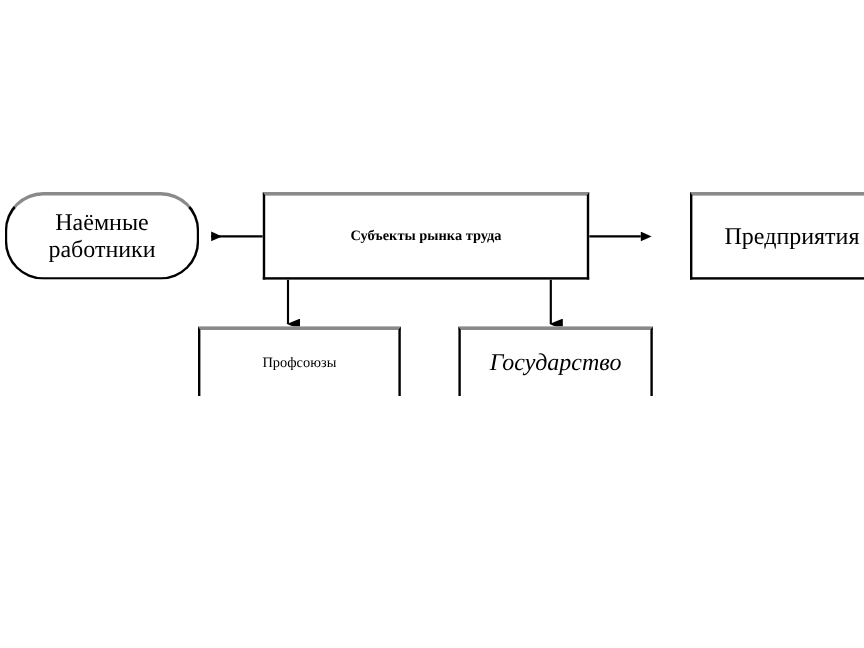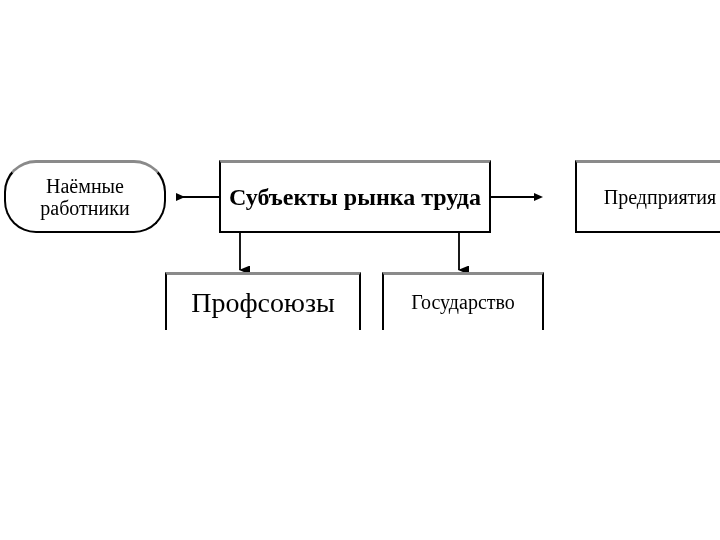--- a/index.html
+++ b/index.html
@@ -53,35 +53,36 @@
     border-bottom: none;
   }
 
   #node-employees {
     left: 4px;  top: 160px;  width: 162px; height: 73px;
     font-size: 20px;
     border-radius: 32px;
   }
   #node-subjects {
     left: 219px; top: 160px; width: 272px; height: 73px;
-    font-size: 24px;
+    font-size: 12px;
     font-weight: bold;
   }
   #node-enterprises {
     left: 543px; top: 160px; width: 170px; height: 73px;
     font-size: 20px;
     margin-left: 32px;
   }
   #node-unions {
-    left: 165px; top: 272px; width: 196px; height: 58px;
-    font-size: 28px;
+    left: 165px; top: 272px; width: 169px; height: 58px;
+    font-size: 12px;
   }
   #node-state {
     left: 382px; top: 272px; width: 162px; height: 58px;
     font-size: 20px;
+    font-style: italic;
   }
 </style>
 </head>
 <body>
 
 <div id="canvas">
 
   <svg id="edges" viewBox="0 0 720 540" width="720" height="540" xmlns="http://www.w3.org/2000/svg">
     <defs>
       <marker id="arrow-left" markerWidth="10" markerHeight="10" refX="9" refY="4" orient="auto" markerUnits="userSpaceOnUse">

